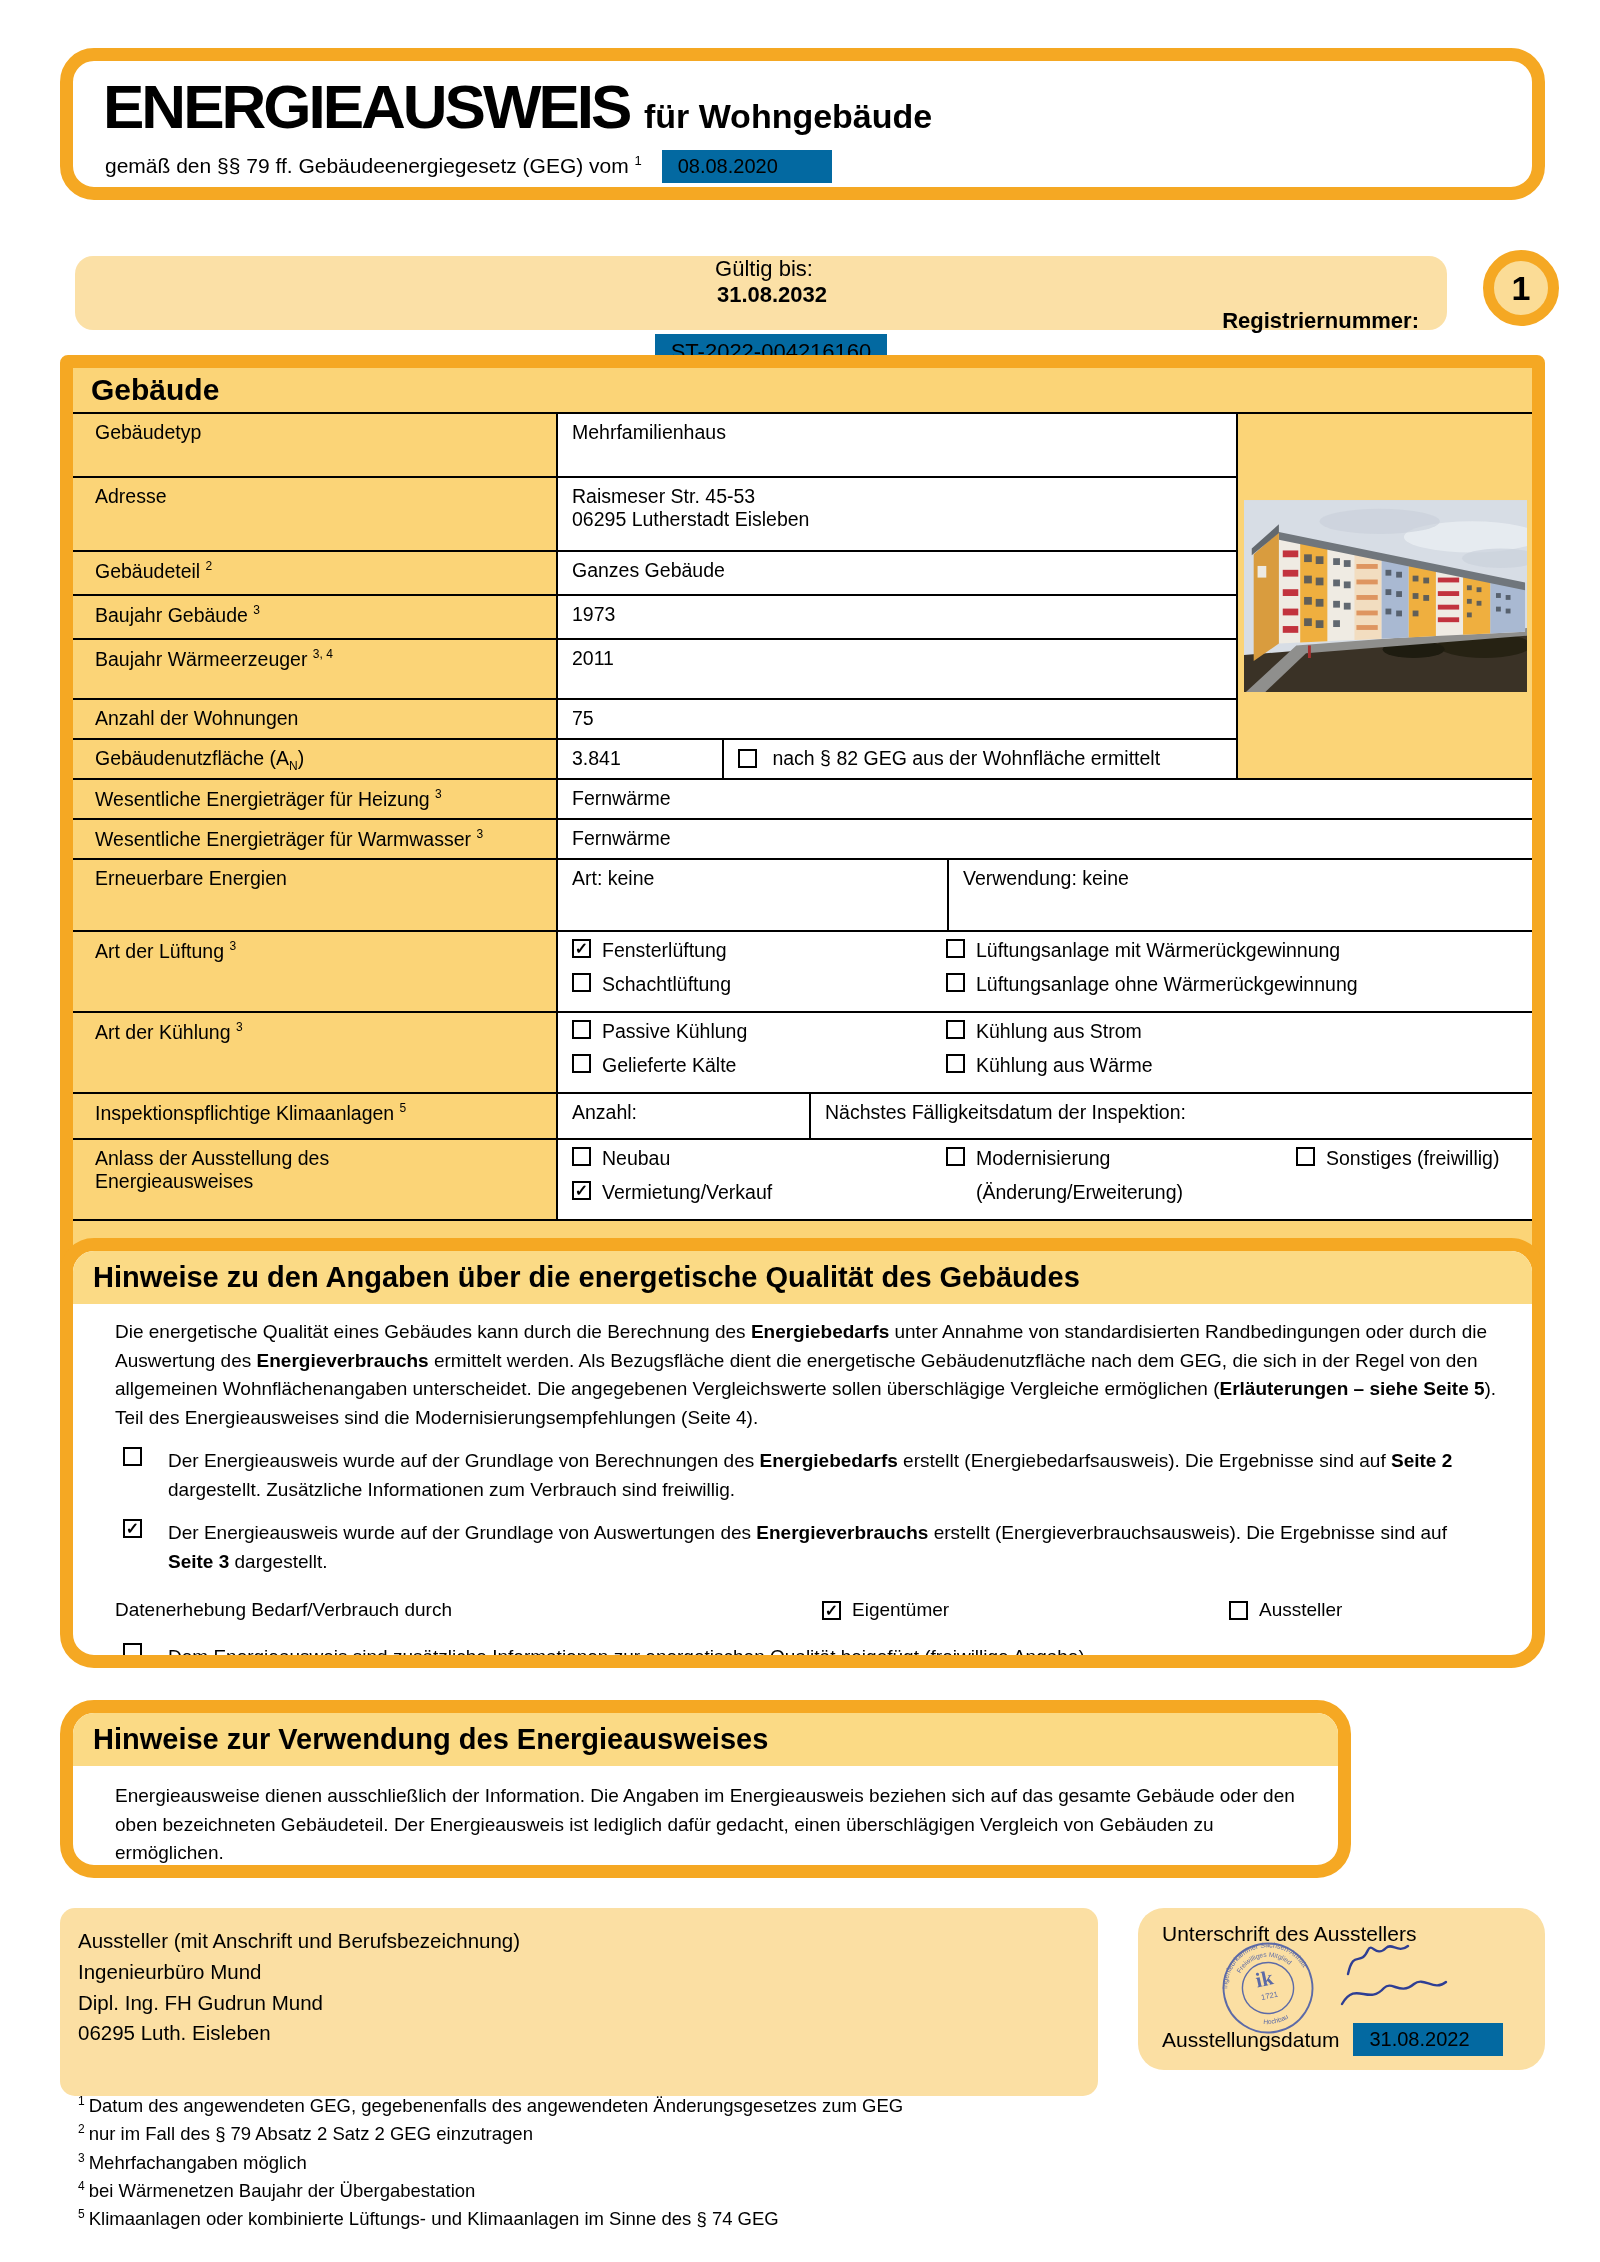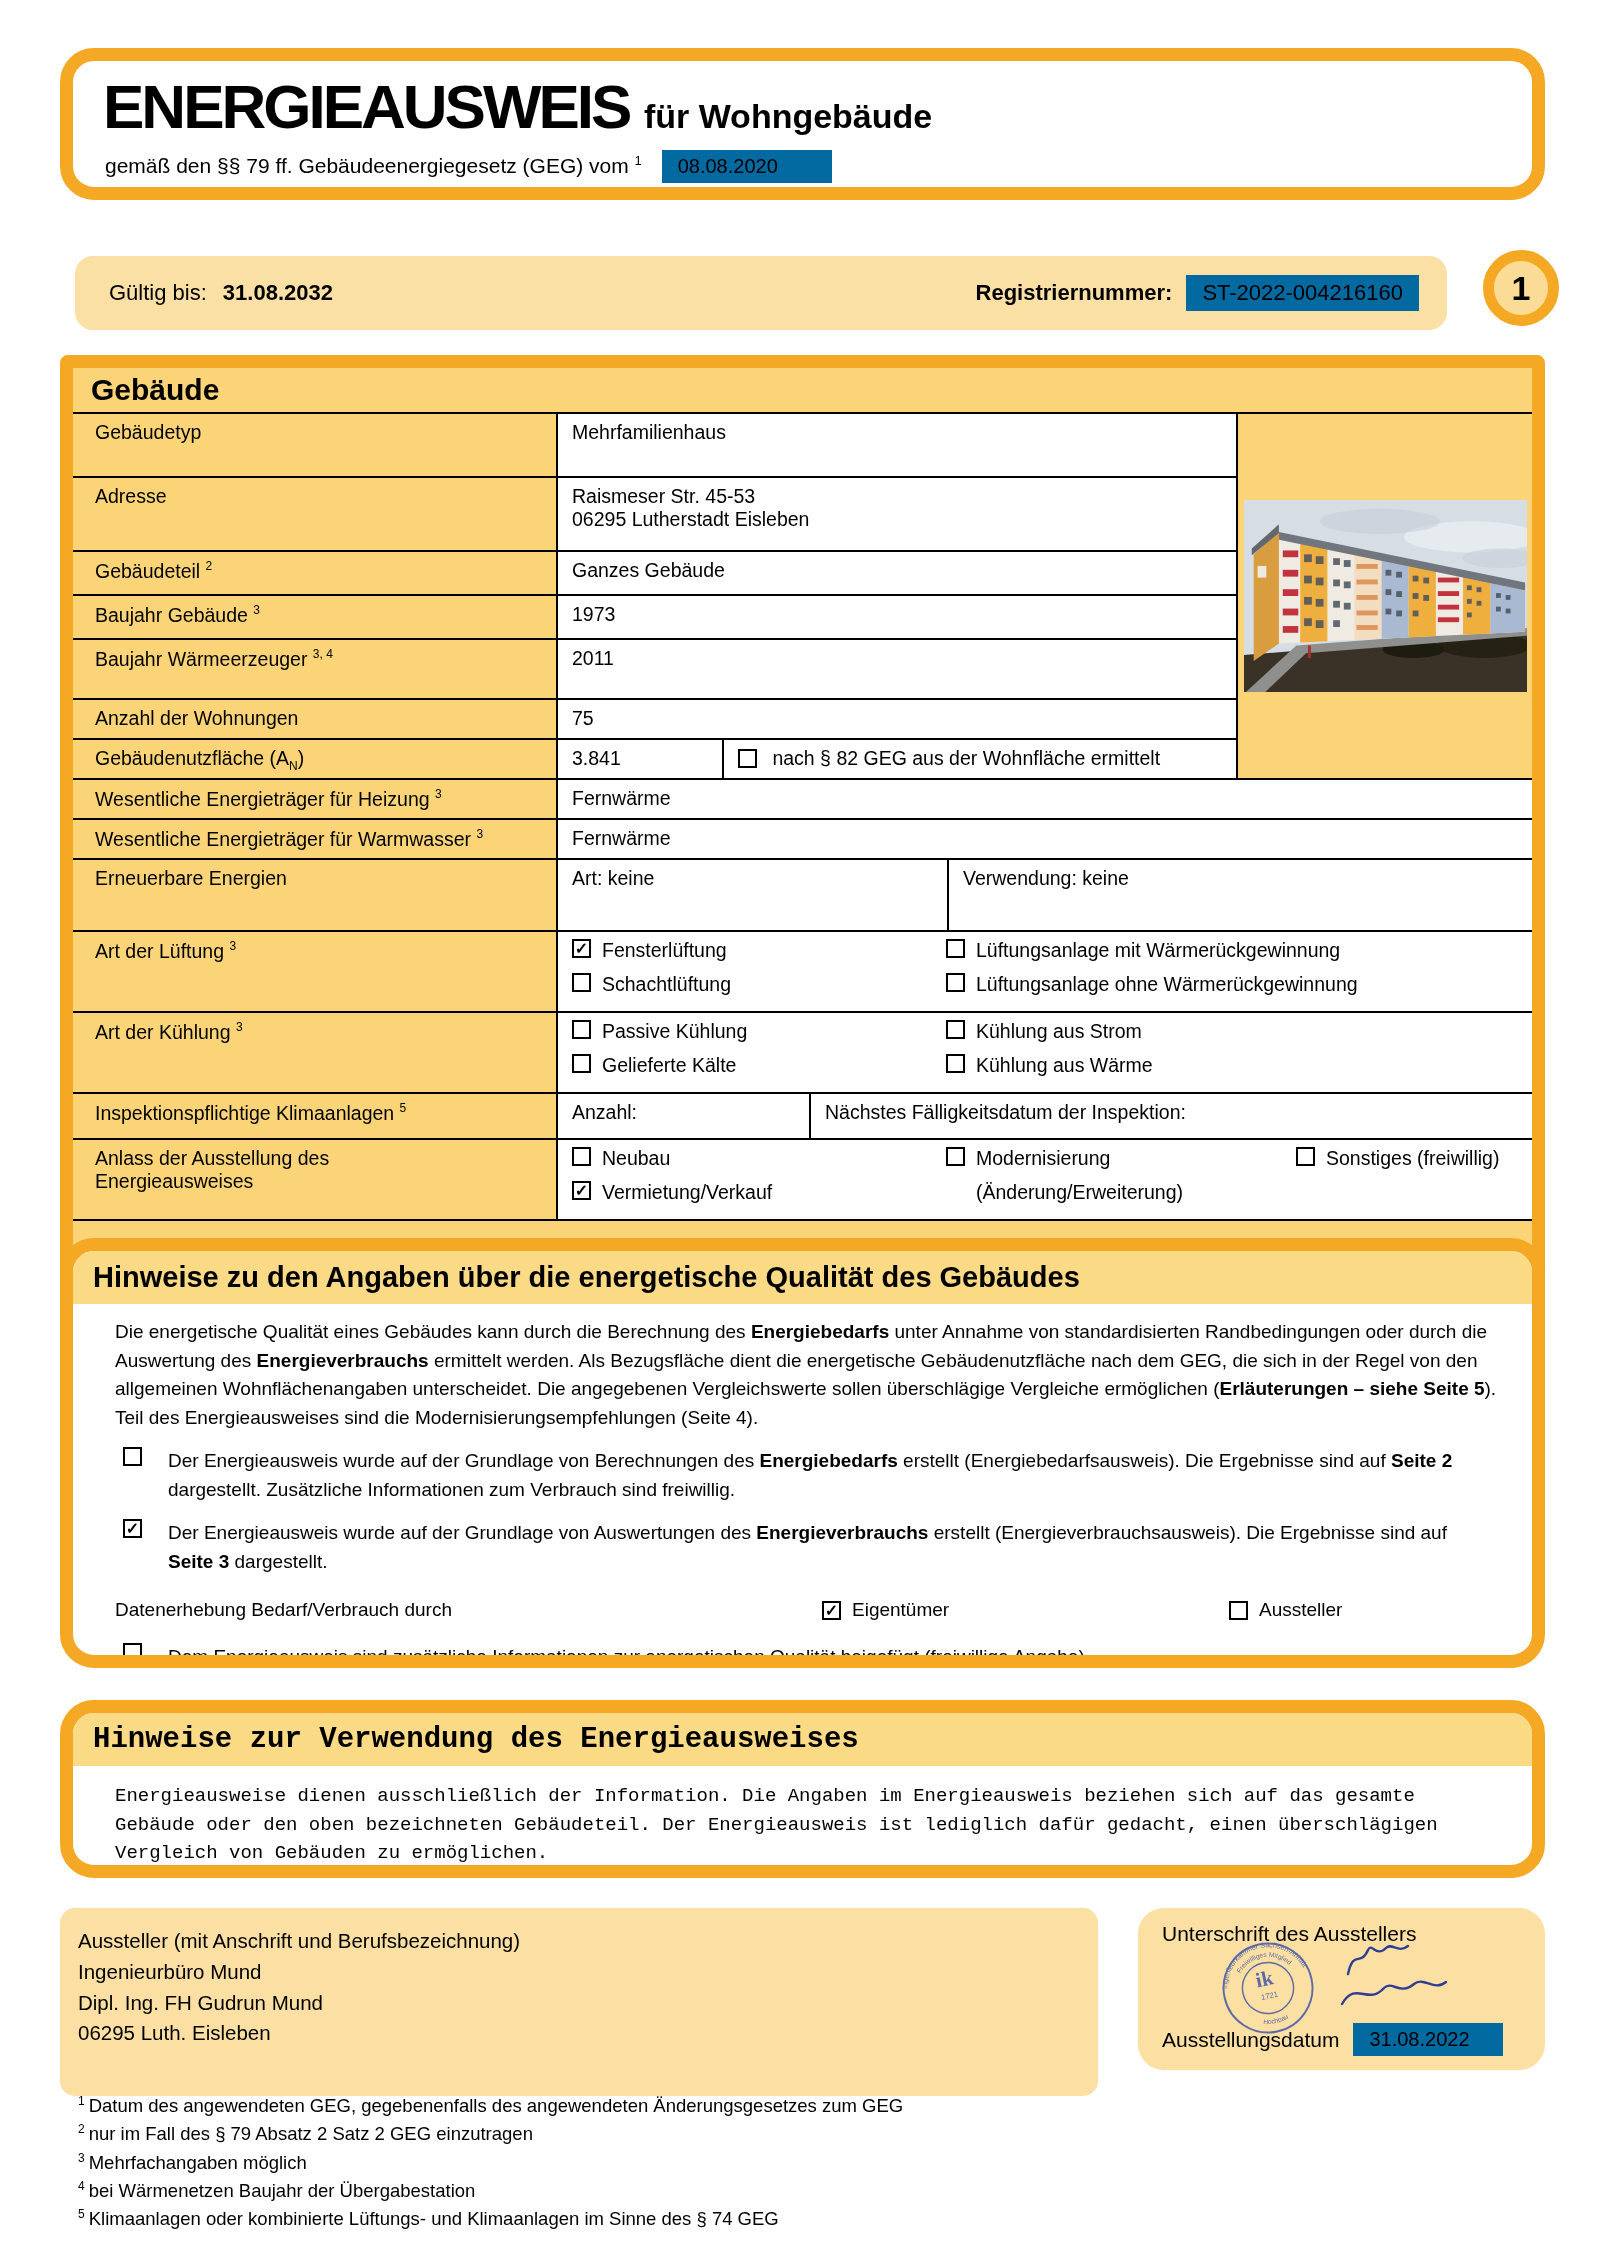--- a/index.html
+++ b/index.html
@@ -10,21 +10,21 @@
   .band { background:#FBDA85; }
   
   #header-box { left:60px; top:48px; width:1485px; height:152px; }
   .title-line { padding:10px 0 0 30px; white-space:nowrap; }
   .big-title { font-size:62px; font-weight:bold; letter-spacing:-3px; }
   .sub-title { font-size:34px; font-weight:bold; margin-left:10px; }
   .law-line { padding:8px 0 0 32px; font-size:21px; }
   .law-line sup { font-size:13px; }
   .gray-field { display:inline-block; background:#0369a1; padding:5px 16px; font-size:20px; margin-left:14px; min-width:170px; }
   
-  #validity-bar { position:absolute; left:75px; top:256px; width:1372px; height:74px; background:#FBE0A6; border-radius:18px; display:flex; align-items:center; font-size:22px; padding:0 28px 0 34px; }
+  #validity-bar { position:absolute; left:75px; top:256px; width:1372px; height:74px; background:#FBE0A6; border-radius:18px; display:flex; align-items:center; font-size:22px; padding:0 28px 0 34px;flex-direction:column; }
   .bold { font-weight:bold; }
   #page-circle { position:absolute; left:1483px; top:250px; width:76px; height:76px; border:11px solid #F5A823; border-radius:50%; background:#FBDC96; display:flex; align-items:center; justify-content:center; font-size:34px; font-weight:bold; }
   
   #building-box { left:60px; top:355px; width:1485px; height:1110px; background:#FBD477;border-radius:8px; }
   #building-title { font-size:30px; font-weight:bold; padding:5px 0 4px 18px; height:44px; }
   table.btab { border-collapse:collapse; width:1459px; table-layout:fixed; font-size:19.5px; }
   table.btab td { border:2px solid #000; vertical-align:top; padding:7px 8px 4px 14px; background:#fff; }
   table.btab td.lbl { background:#FBD477; padding-left:22px; }
   table.btab td:first-child { border-left:none; }
   table.btab td.lastcol { border-right:none; }
@@ -36,21 +36,21 @@
   .cb { display:inline-block; width:19px; height:19px; border:2.5px solid #000; background:#fff; line-height:15px; text-align:center; font-weight:bold; font-size:16px; flex:0 0 19px; vertical-align:-3px; }
   .cbrow { display:flex; align-items:flex-start; gap:11px; margin-bottom:11px; }
   .twocol { display:flex; }
   .twocol .c1 { width:374px; }
   .reason-grid { display:flex; }
   .reason-grid .rc1 { width:374px; }
   .reason-grid .rc2 { width:350px; }
   .indent-sub { margin-left:30px; margin-top:2px; }
   
   #quality-box { left:60px; top:1238px; width:1485px; height:430px; }
-  #usage-box { left:60px; top:1700px; width:1485px; height:178px;font-family:Liberation Mono, monospace; }
+  #usage-box { left:60px; top:1700px; width:1291px; height:178px; }
   .sec-band { font-size:29px; font-weight:bold; padding:10px 0 10px 20px; }
   .sec-body { padding:14px 26px 0 22px; font-size:19px; line-height:1.5;margin-left:20px; }
   .check-item { display:flex; gap:26px; margin-top:15px; padding-left:8px; }
   .check-item .txt { width:1300px; }
   #data-collect-row { display:flex; align-items:center; margin-top:20px; font-size:19px; }
   #data-collect-row .dlabel { width:707px; }
   .cb-pair { display:flex; gap:11px; align-items:center; }
   
   #issuer-box { position:absolute; left:60px; top:1908px; width:1038px; height:188px; background:#FBDFA3; border-radius:15px; padding:18px 0 0 18px; font-size:20.5px; line-height:1.5; }
   #signature-box { position:absolute; left:1138px; top:1908px; width:407px; height:162px; background:#FBDFA3; border-radius:26px; }

